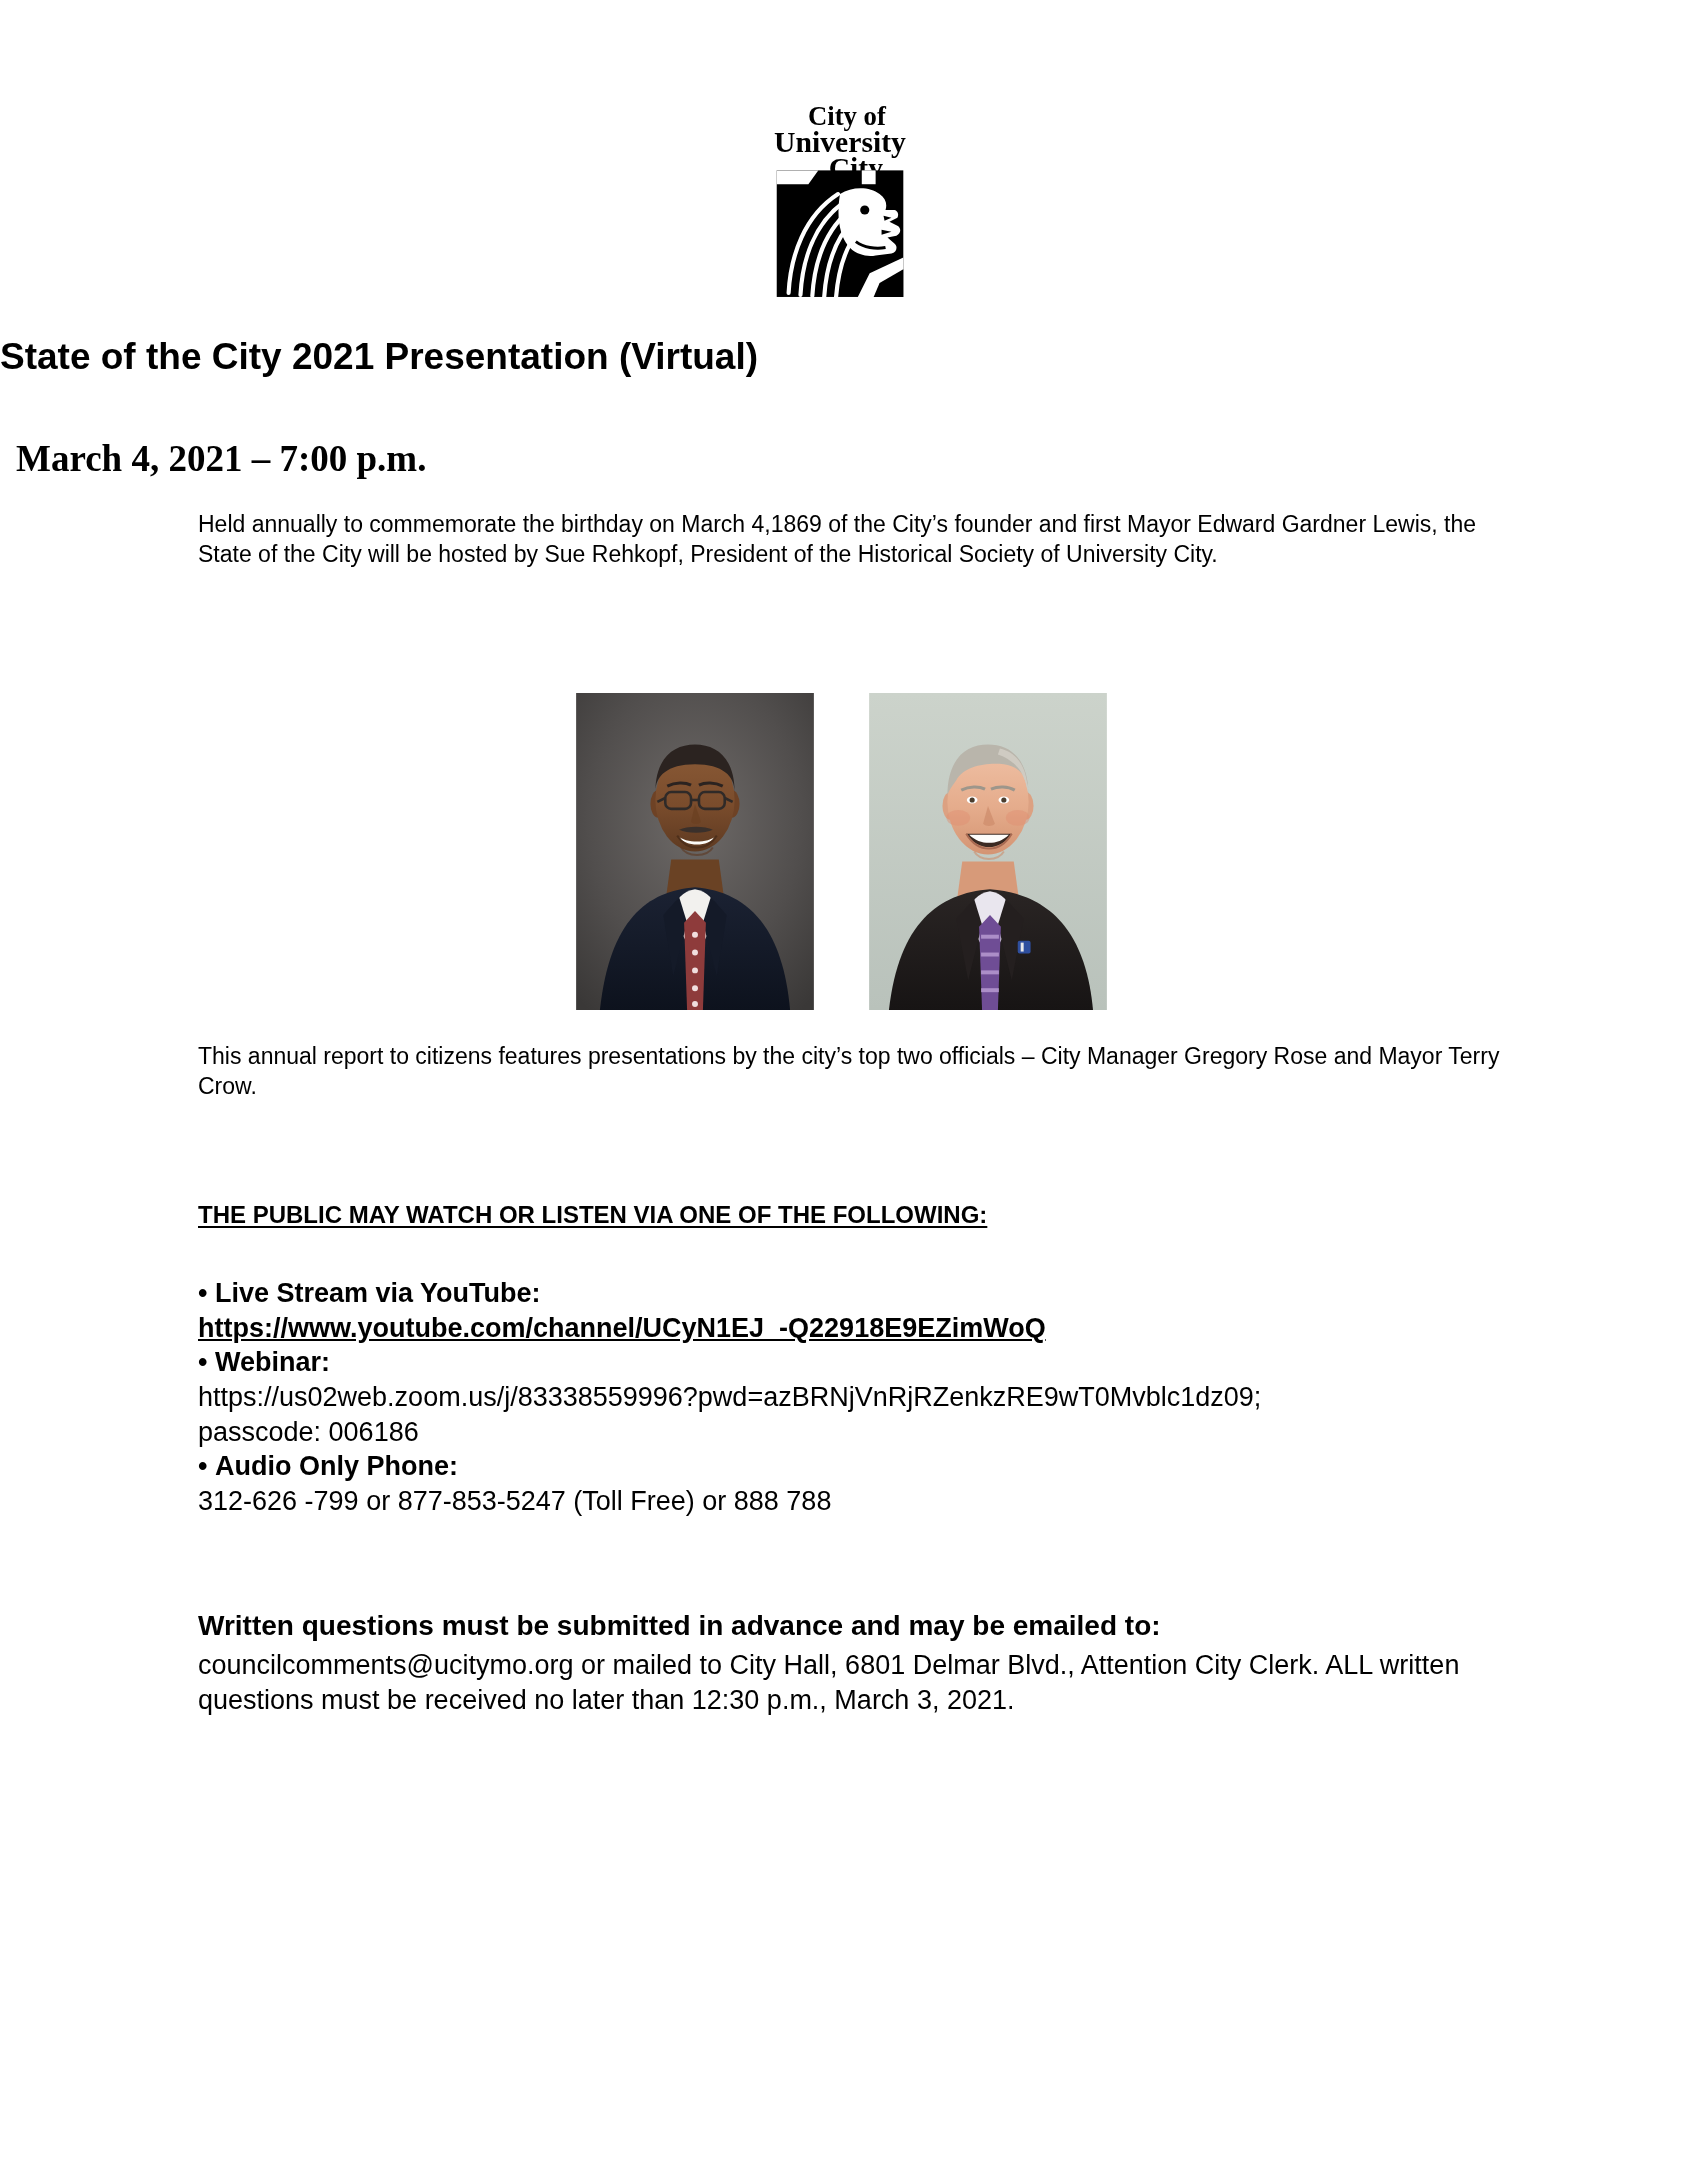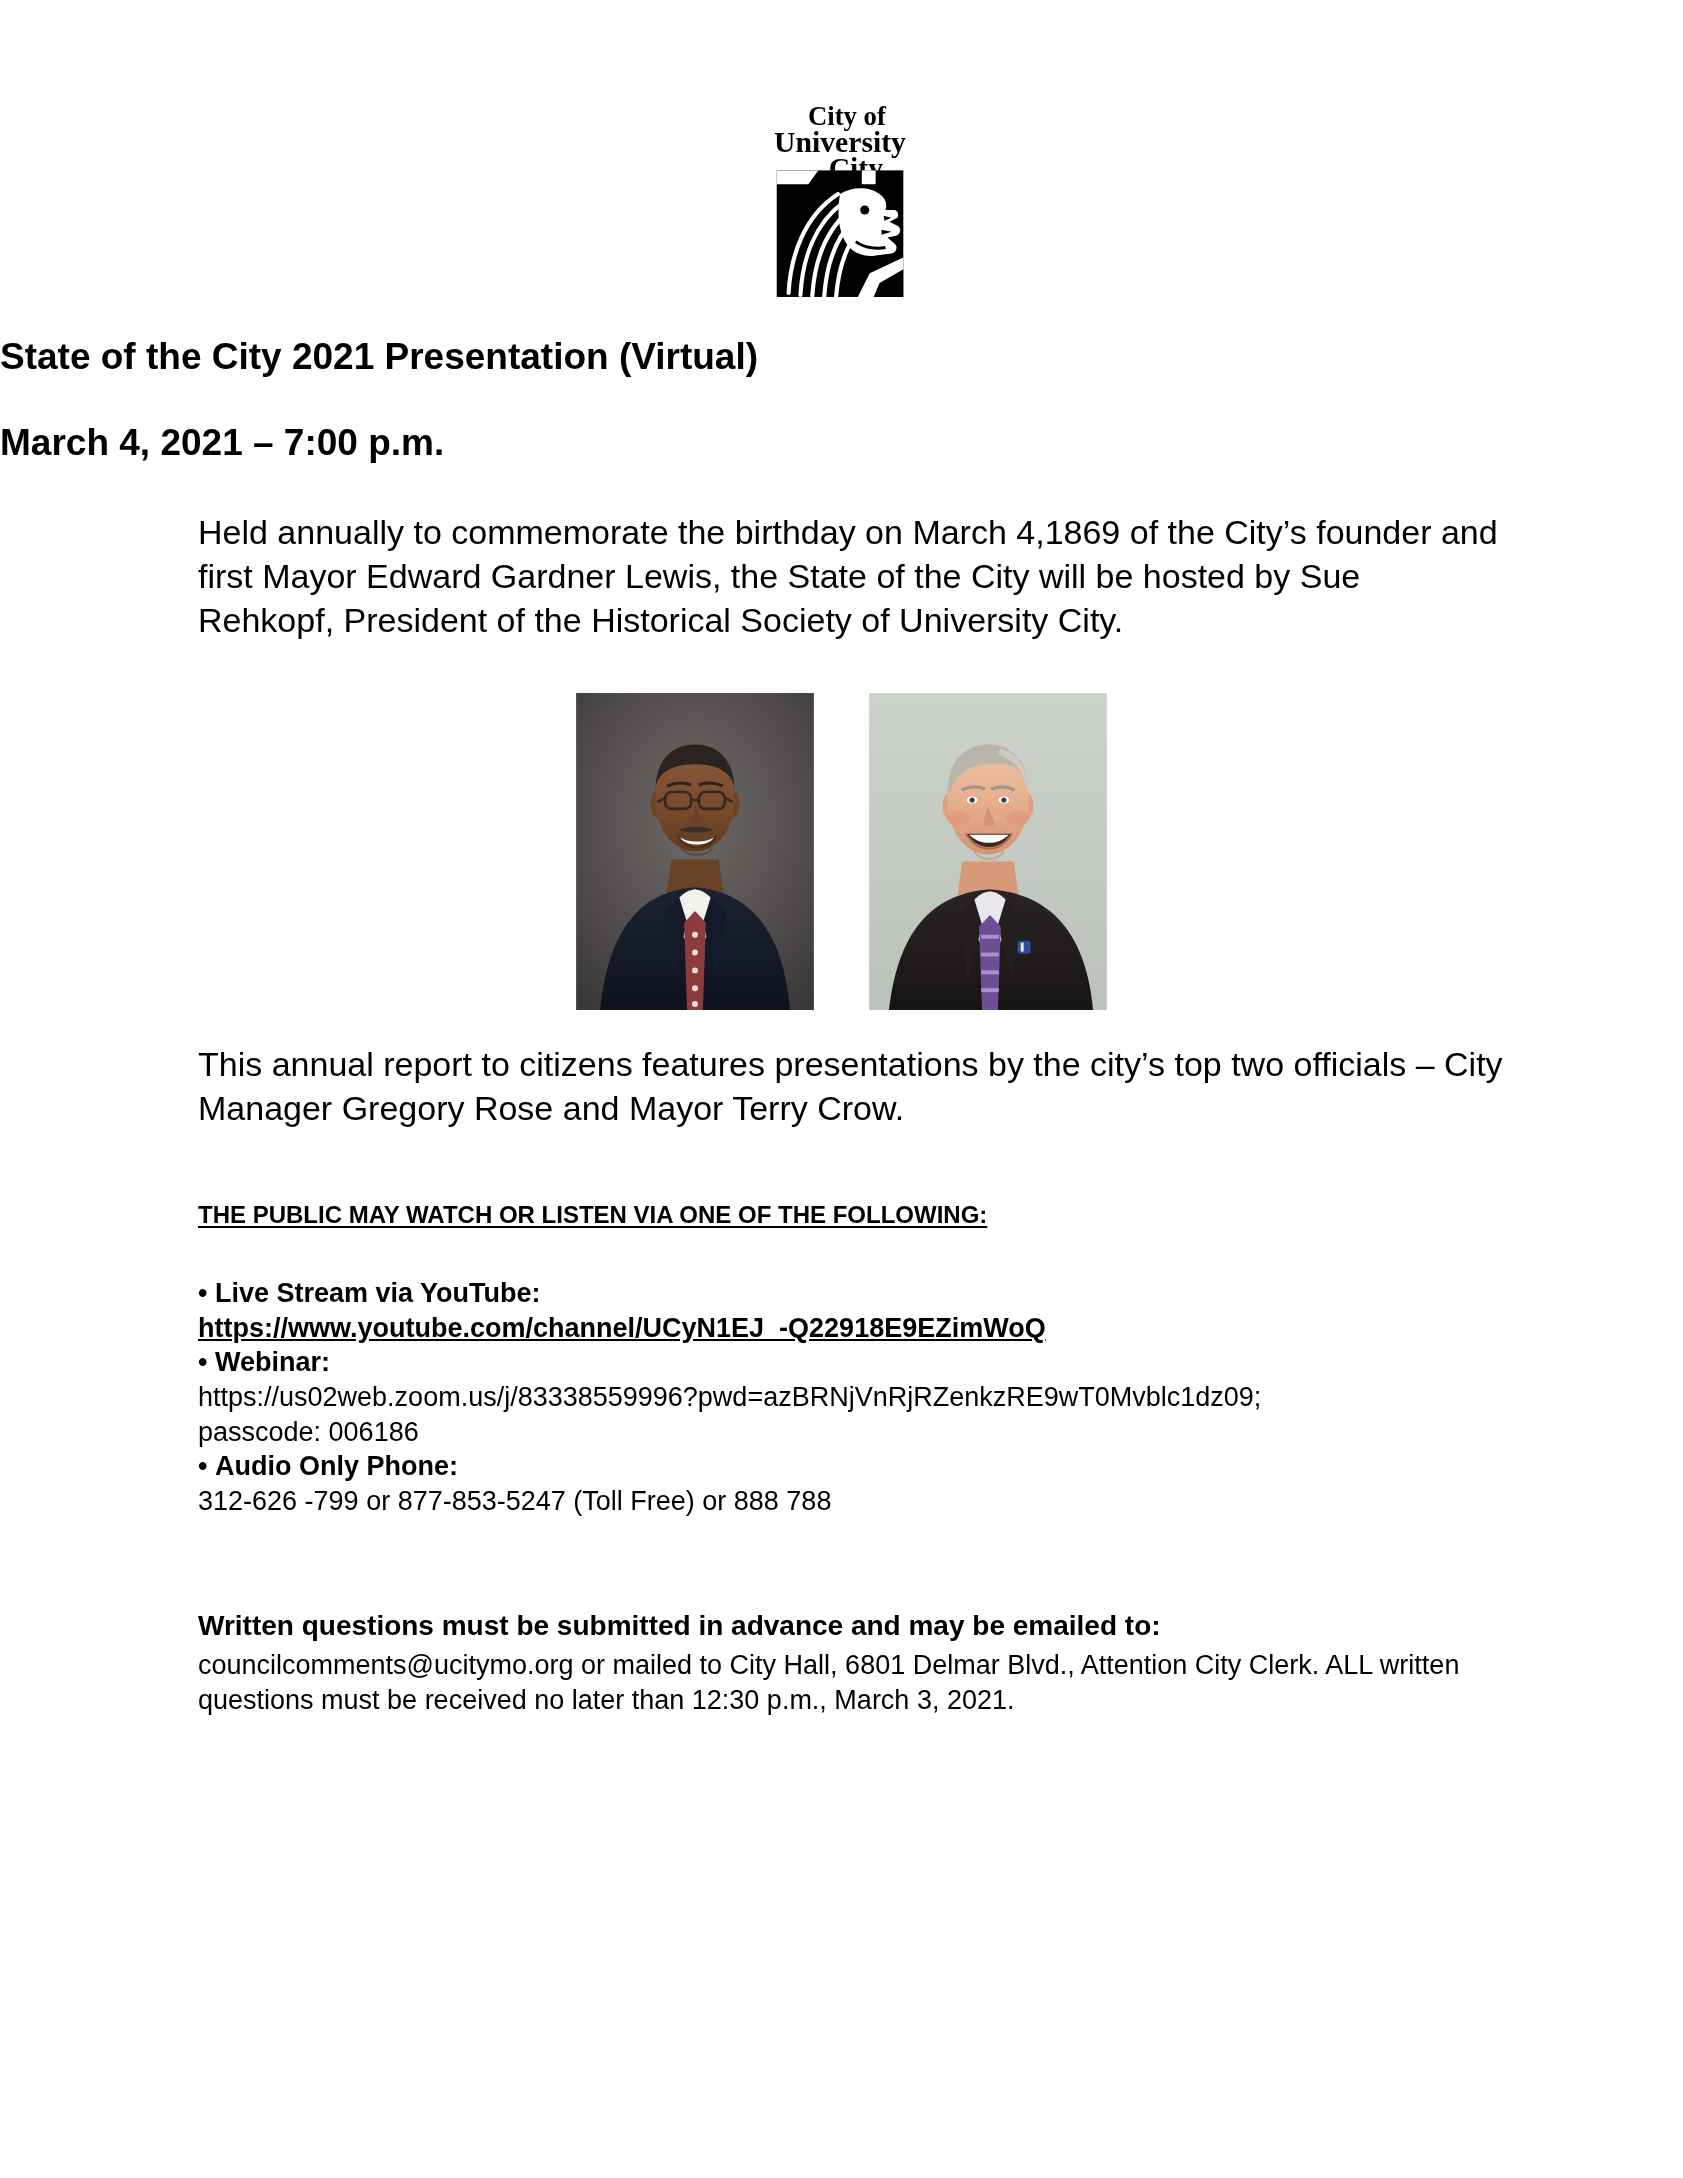--- a/index.html
+++ b/index.html
@@ -50,33 +50,34 @@
     font-size: 37px;
     font-weight: bold;
     letter-spacing: 0px;
     line-height: 1.2;
     margin: 0;
   }
   .doc-subtitle {
     font-size: 37px;
     font-weight: bold;
     line-height: 1.2;
-    margin: 0;
+    margin: 16px;
     padding-top: 42px;
+    font-family: Liberation Serif, serif;
   }
 
   
   .content {
     position: absolute;
     left: 198px;
     top: 510px;
     width: 1307px;
   }
   p.para {
-    font-size: 34px;
+    font-size: 23px;
     line-height: 1.30;
     margin: 0;
     color: #000;
     font-weight: normal;
   }
 
   
   .photos {
     position: absolute;
     left: 0;

